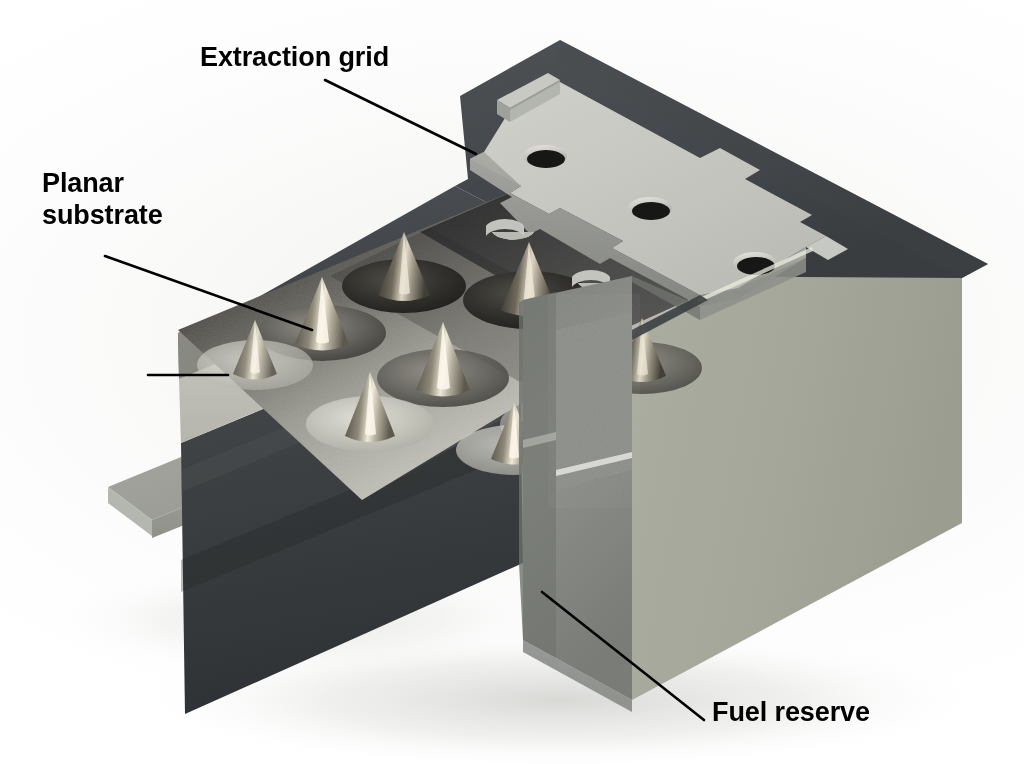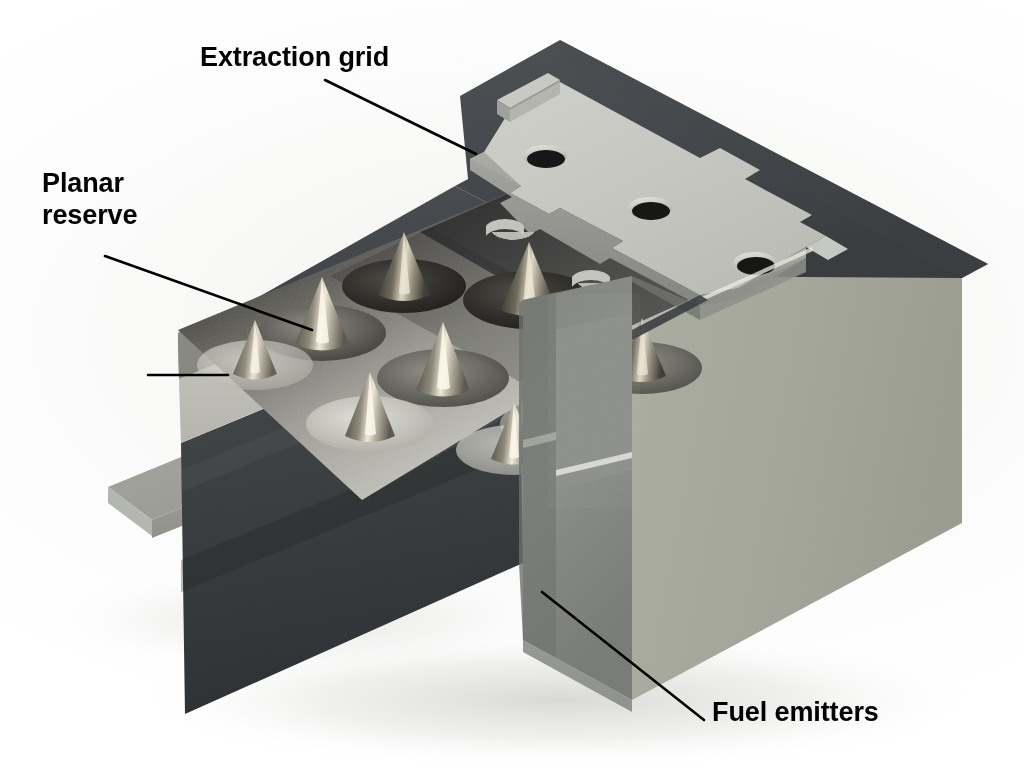--- a/index.html
+++ b/index.html
@@ -427,17 +427,17 @@
       <line x1="325" y1="80" x2="476" y2="154"></line>
       <line x1="105" y1="256" x2="312" y2="330"></line>
       <line x1="148" y1="375" x2="228" y2="375"></line>
       <line x1="542" y1="592" x2="704" y2="720"></line>
     </g>
   </svg>
 
   <div class="label" id="label-extraction-grid">Extraction grid</div>
 
   <div class="label" id="label-planar-emitters">Planar
-reserve</div>
-
-
-  <div class="label" id="label-fuel-reserve">Fuel emitters</div>
+substrate</div>
+
+
+  <div class="label" id="label-fuel-reserve">Fuel reserve</div>
 </div>
 
 </body></html>

